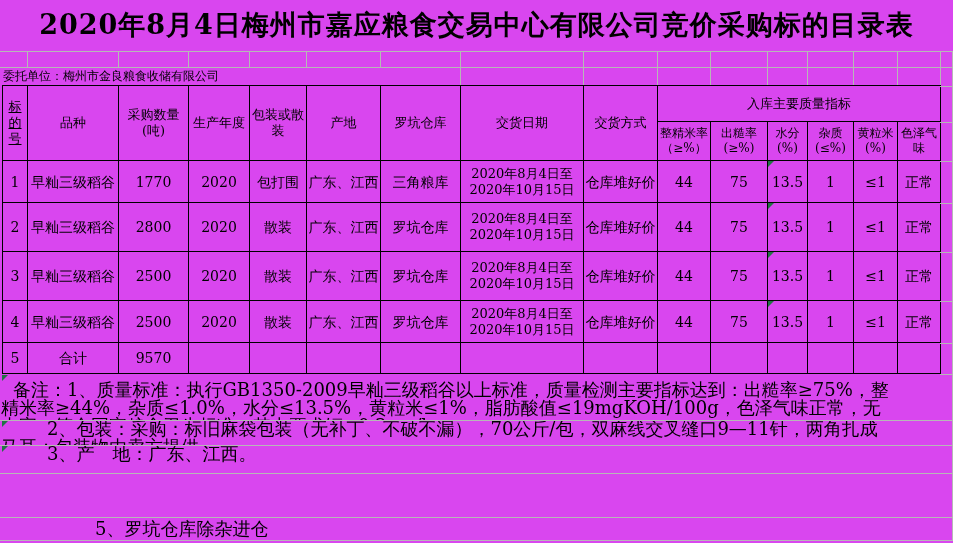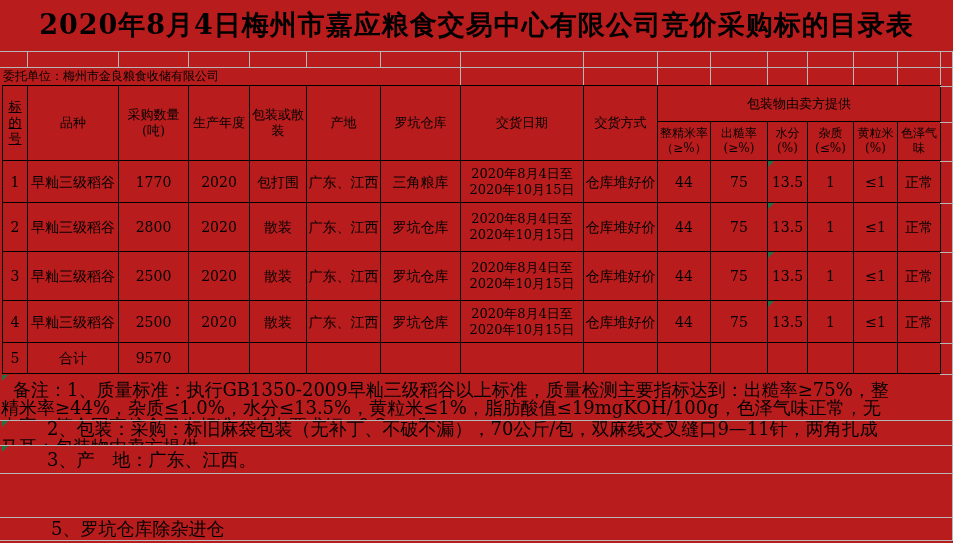--- a/index.html
+++ b/index.html
@@ -1,38 +1,38 @@
 <!DOCTYPE html>
 <html><head>
 <meta charset="utf-8">
 <style>
   html,body{margin:0;padding:0;background:#fff;}
-  .sheet{position:relative;width:953px;height:543px;background:#b91c1c;overflow:hidden;
+  .sheet{position:relative;width:953px;height:543px;background:#d946ef;overflow:hidden;
          font-family:"DejaVu Serif","Liberation Serif",serif;color:#000;}
   .title{position:absolute;top:7px;left:0;width:953px;text-align:center;
          font-size:27px;font-weight:bold;letter-spacing:1px;}
   .client{position:absolute;left:3px;top:67px;font-size:12px;line-height:18px;white-space:nowrap;}
   table.main{position:absolute;left:2px;top:85px;border-collapse:collapse;table-layout:fixed;
              width:938px;border:1px solid #000;}
   .main th,.main td{border:1px solid #000;font-weight:normal;text-align:center;vertical-align:middle;
                     padding:0;font-size:13px;line-height:16px;overflow:hidden;}
   .main td{font-size:14px;}
   .h2 th{font-size:12px;line-height:15px;}
   .brk{word-break:break-all;text-decoration:underline;}
   .pre{white-space:pre-line;font-size:13px !important;line-height:17px;}
   .rel{position:relative;}
   .gt{position:absolute;top:0;left:0;width:0;height:0;
       border-top:6px solid #217346;border-right:6px solid transparent;}
   .note{position:absolute;left:1px;width:888px;box-sizing:border-box;font-size:18px;
         line-height:18px;overflow:hidden;}
   .n1{top:374px;height:46px;padding-top:7px;text-indent:12px;}
   .n2{top:420px;height:25px;text-indent:46px;}
-  .n3{top:445px;height:28px;padding-top:6px;text-indent:46px;}
+  .n3{top:445px;height:28px;padding-top:0;text-indent:46px;}
   .n4{top:473px;height:44px;padding-top:5px;text-indent:46px;}
-  .n5{top:517px;height:23px;padding-top:3px;text-indent:50px;}
+  .n5{top:517px;height:23px;padding-top:3px;text-indent:50px;margin-left:44px;}
   .gl{position:absolute;background:#b7b7b7;}
   .tri{position:absolute;width:0;height:0;border-top:6px solid #217346;border-right:6px solid transparent;}
 </style>
 </head>
 <body>
 
 <div class="sheet">
 
   <div class="title">2020年8月4日梅州市嘉应粮食交易中心有限公司竞价采购标的目录表</div>
 
@@ -60,21 +60,21 @@
         <tr class="h1" style="height:36px">
       <th rowspan="2" class="brk">标的号</th>
       <th rowspan="2">品种</th>
       <th rowspan="2">采购数量(吨)</th>
       <th rowspan="2">生产年度</th>
       <th rowspan="2">包装或散装</th>
       <th rowspan="2">产地</th>
       <th rowspan="2">罗坑仓库</th>
       <th rowspan="2">交货日期</th>
       <th rowspan="2">交货方式</th>
-      <th colspan="6">包装物由卖方提供</th>
+      <th colspan="6">入库主要质量指标</th>
     </tr>
     <tr class="h2" style="height:39px">
       <th>整精米率（≥%）</th>
       <th>出糙率(≥%)</th>
       <th>水分(%)</th>
       <th>杂质(≤%)</th>
       <th>黄粒米(%)</th>
       <th>色泽气味</th>
     </tr>
     <tr style="height:42px">

